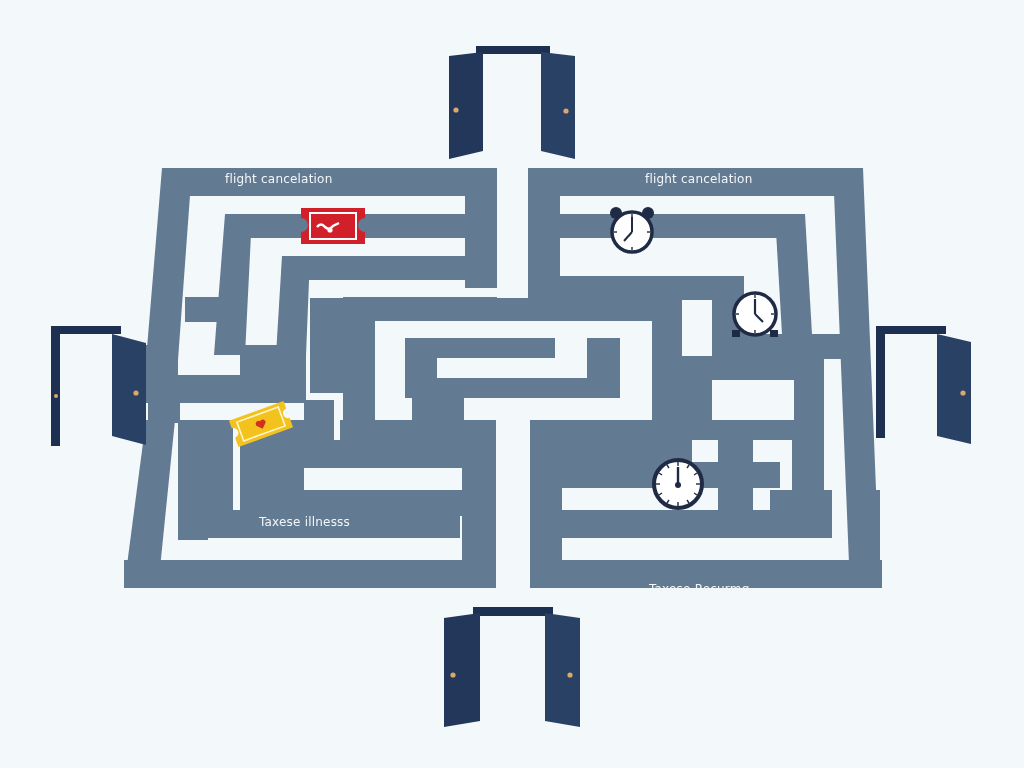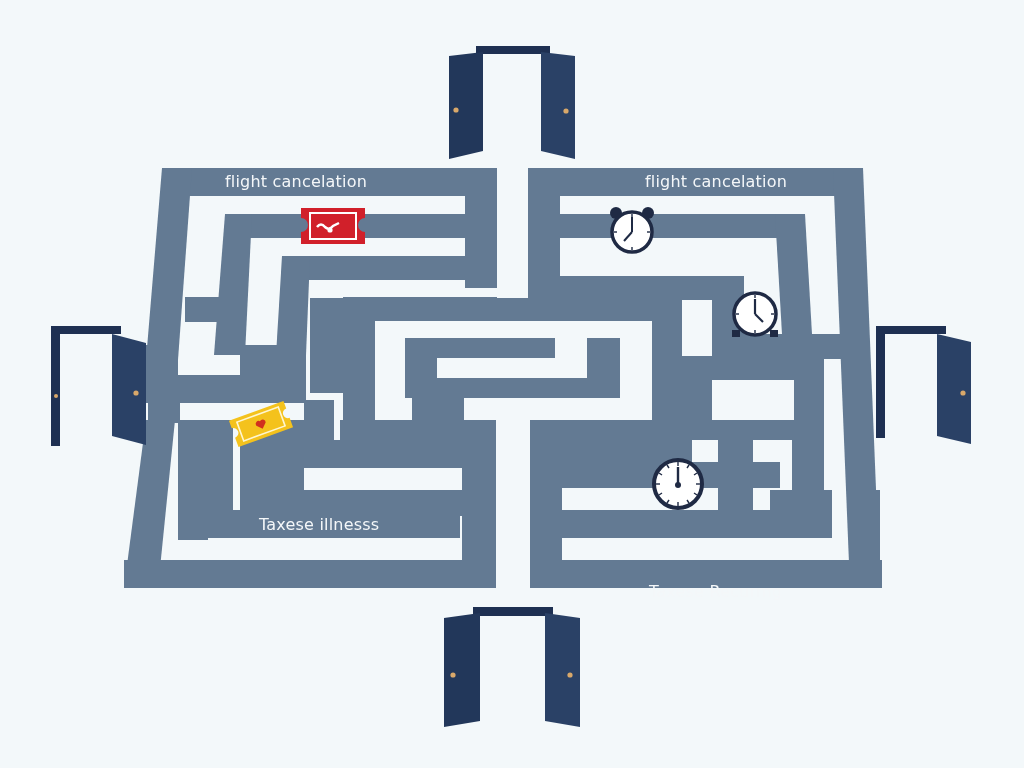--- a/index.html
+++ b/index.html
@@ -5,21 +5,21 @@
   html, body { margin:0; padding:0; }
   body {
     width:1024px; height:768px; overflow:hidden;
     background:#f3f8fa;
     font-family:"DejaVu Sans", sans-serif;
     position:relative;
   }
   #stage { position:absolute; left:0; top:0; width:1024px; height:768px; }
   svg.layer { position:absolute; left:0; top:0; }
   .label {
-    position:absolute; color:#f4f7f9; font-size:16px; letter-spacing:0.2px;
+    position:absolute; color:#f4f7f9; font-size:12px; letter-spacing:0.2px;
     white-space:nowrap; font-family:"DejaVu Sans", sans-serif;
   }
   .icon { position:absolute; }
 </style>
 </head>
 <body>
 
 <div id="stage">
 
   <svg class="layer" width="1024" height="768">

